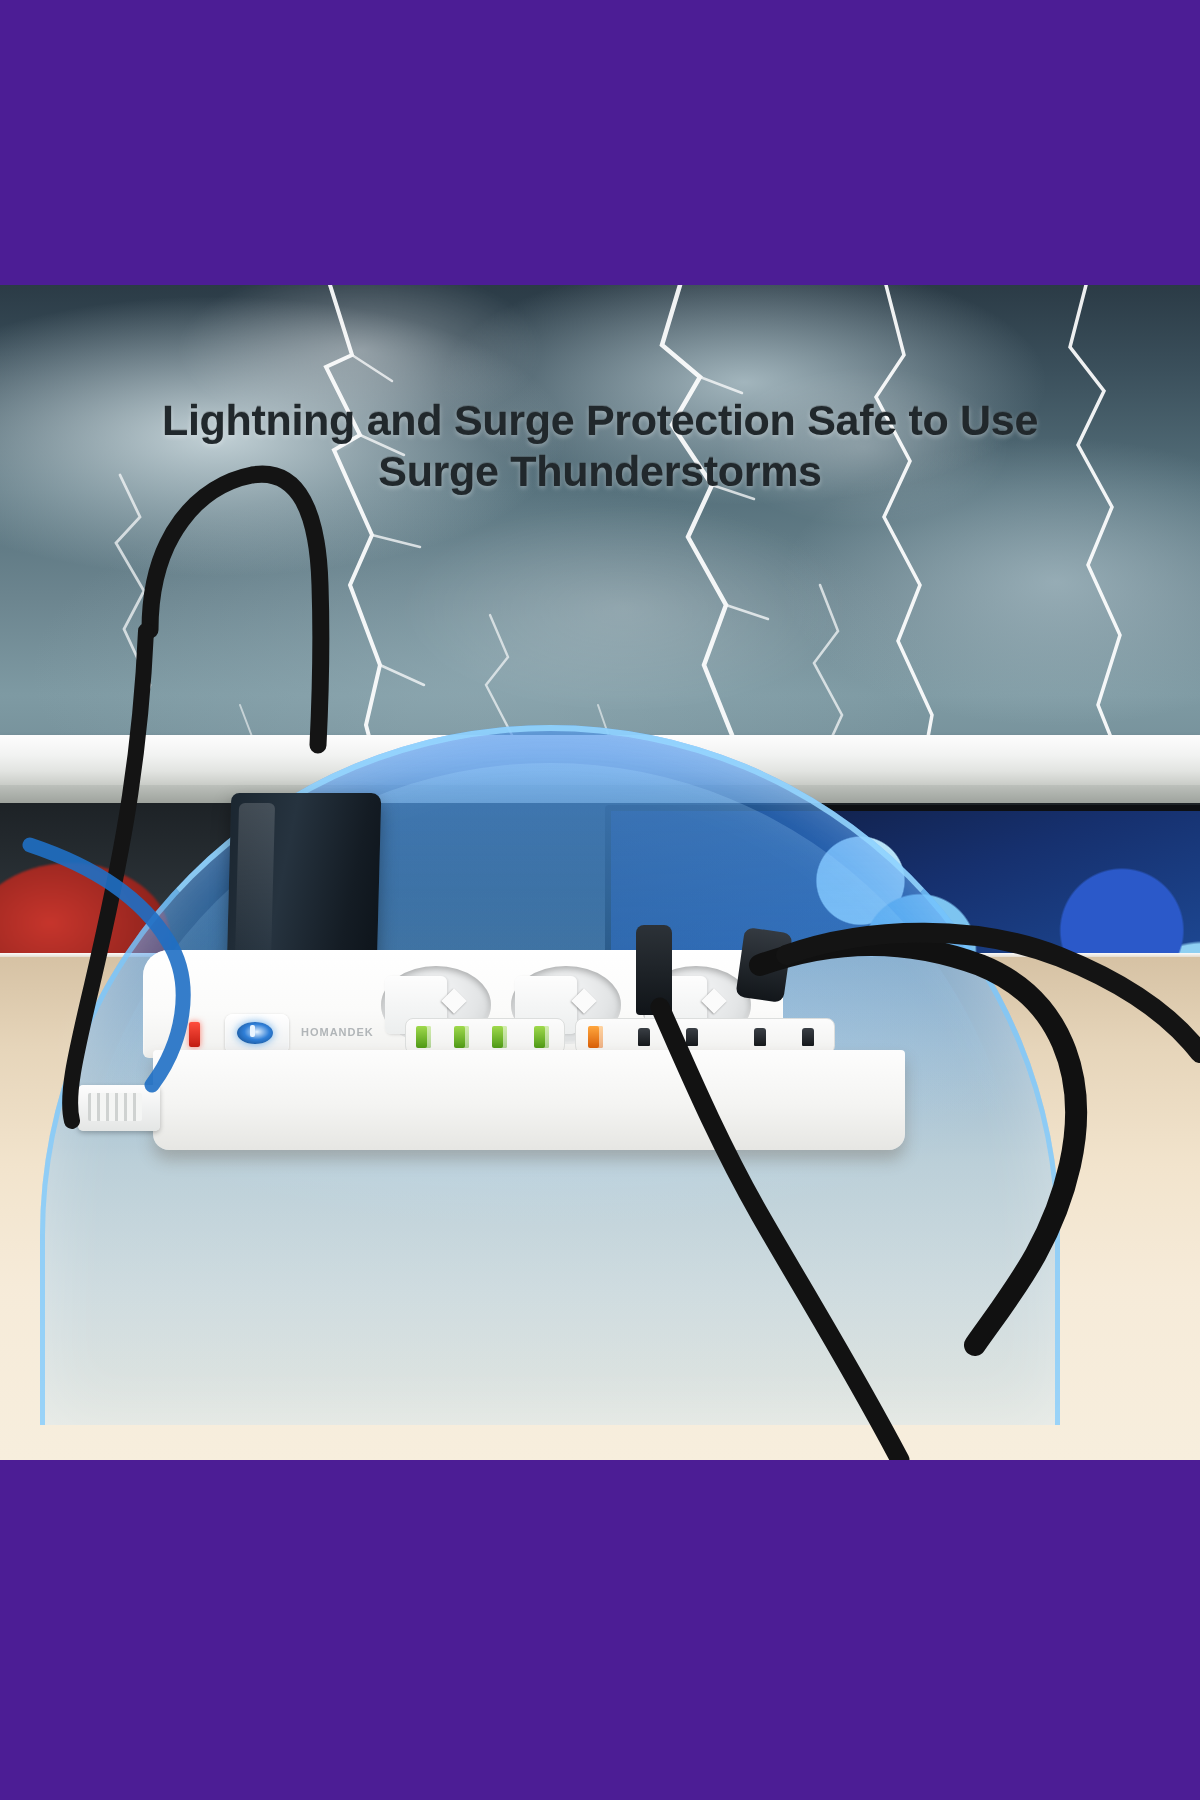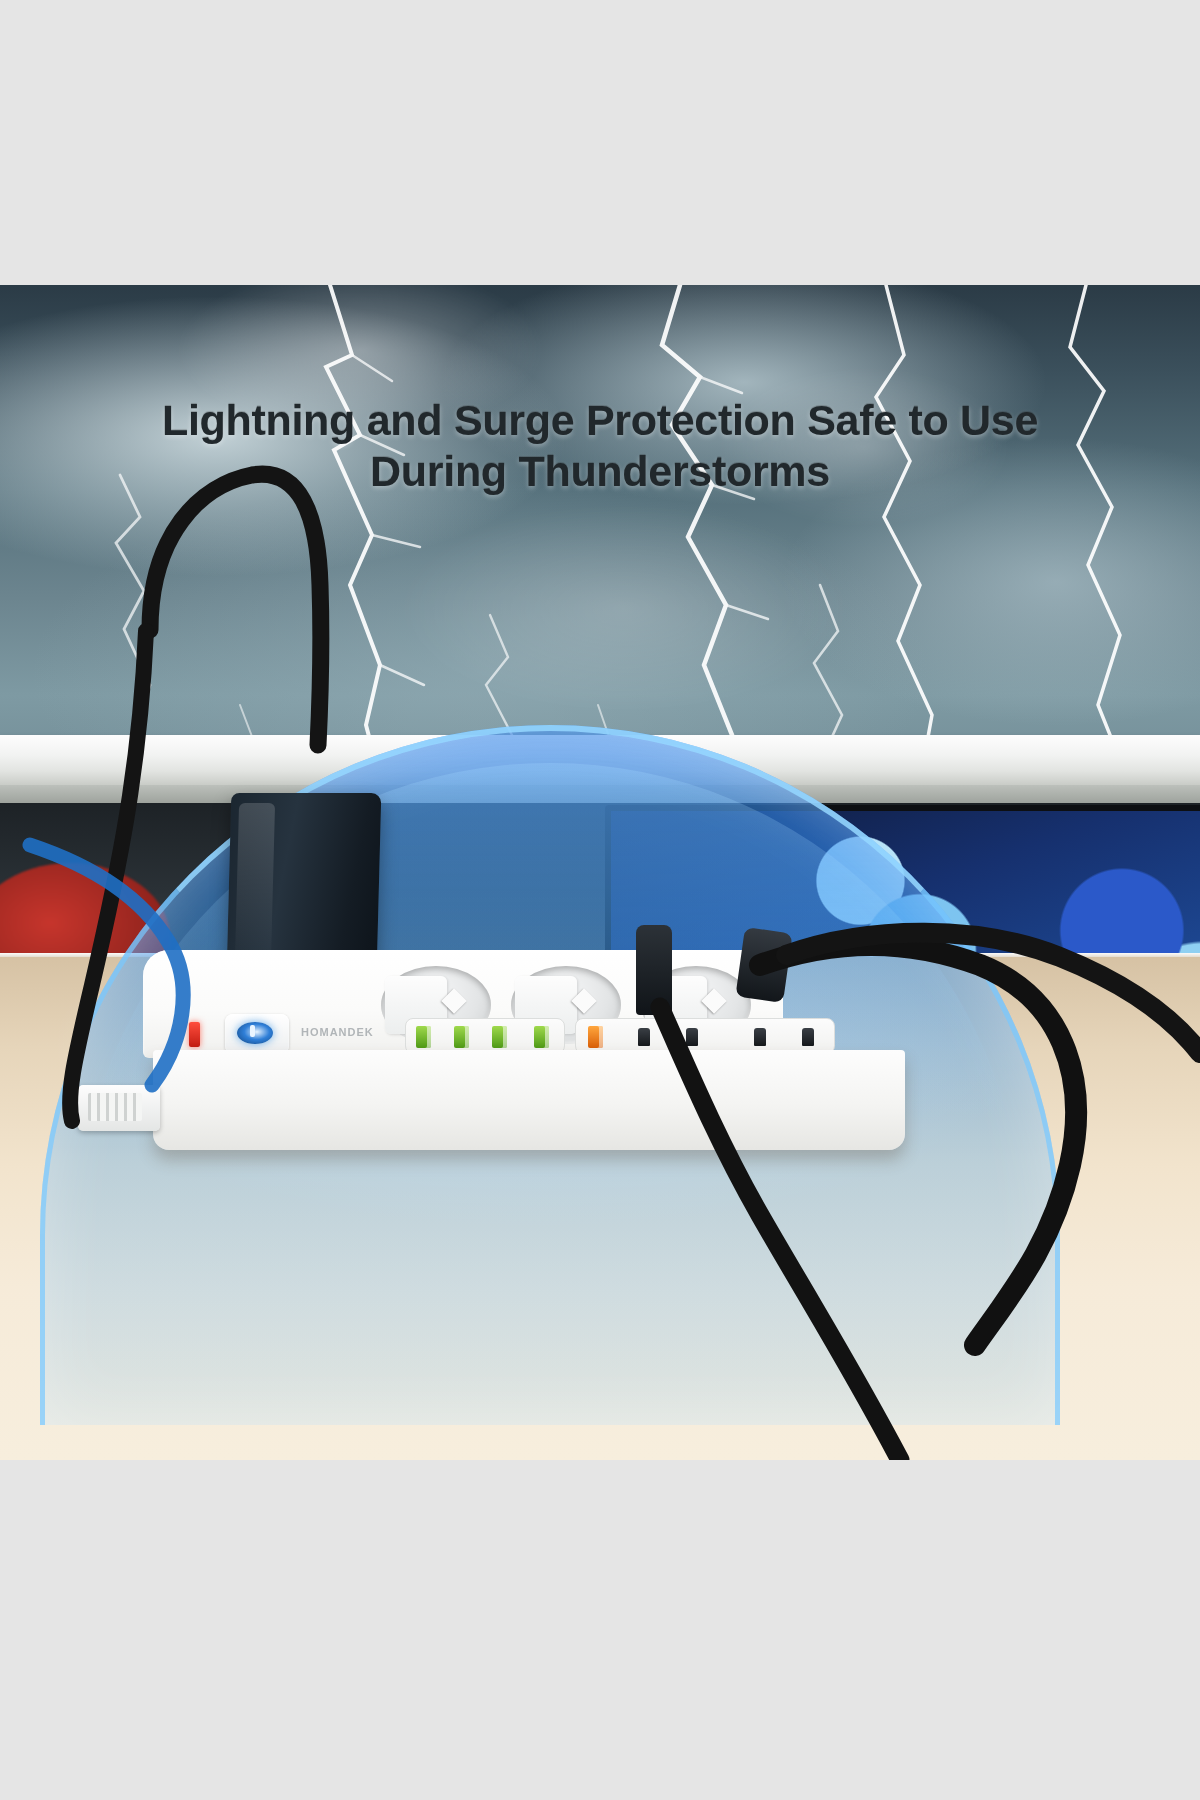--- a/index.html
+++ b/index.html
@@ -4,21 +4,21 @@
 <style>
   * { margin:0; padding:0; box-sizing:border-box; }
   html,body{
     width:1200px; height:1800px;
     background:#ffffff;
     font-family:"Liberation Sans", sans-serif;
     overflow:hidden;
   }
 
   
-  #page{ position:relative; width:1200px; height:1800px; background:#e5e5e5; }
+  #page{ position:relative; width:1200px; height:1800px; background:#4c1d95; }
 
   
   #photo{
     position:absolute; left:0; top:285px; width:1200px; height:1175px;
     overflow:hidden; background:#cfd8dc;
   }
 
   
   .storm-screen{
     position:absolute; left:0; top:0; width:1200px; height:540px;
@@ -275,21 +275,21 @@
           <path d="M120 190 L140 232 L116 258 L144 306 L124 344 L150 400 L132 452 L158 540" stroke-width="2.8" opacity="0.75"></path>
           <path d="M490 330 L508 372 L486 400 L512 450 L492 496 L516 540" stroke-width="2.4" opacity="0.7"></path>
           <path d="M820 300 L838 346 L814 378 L842 430 L820 478 L846 540" stroke-width="2.6" opacity="0.75"></path>
           <path d="M240 420 L256 462 L234 492 L258 540" stroke-width="2" opacity="0.6"></path>
           <path d="M598 420 L614 466 L592 498 L616 540" stroke-width="2" opacity="0.6"></path>
         </g>
       </svg>
 
       <div class="headline">
         <span class="l1">Lightning and Surge Protection Safe to Use</span>
-        <span class="l2">During Thunderstorms</span>
+        <span class="l2">Surge Thunderstorms</span>
       </div>
     </div>
 
     <div class="sill"></div>
     <div class="sill-under"></div>
 
     <div class="back-dark"></div>
     <div class="red-blob"></div>
 
     <div class="tablet">

